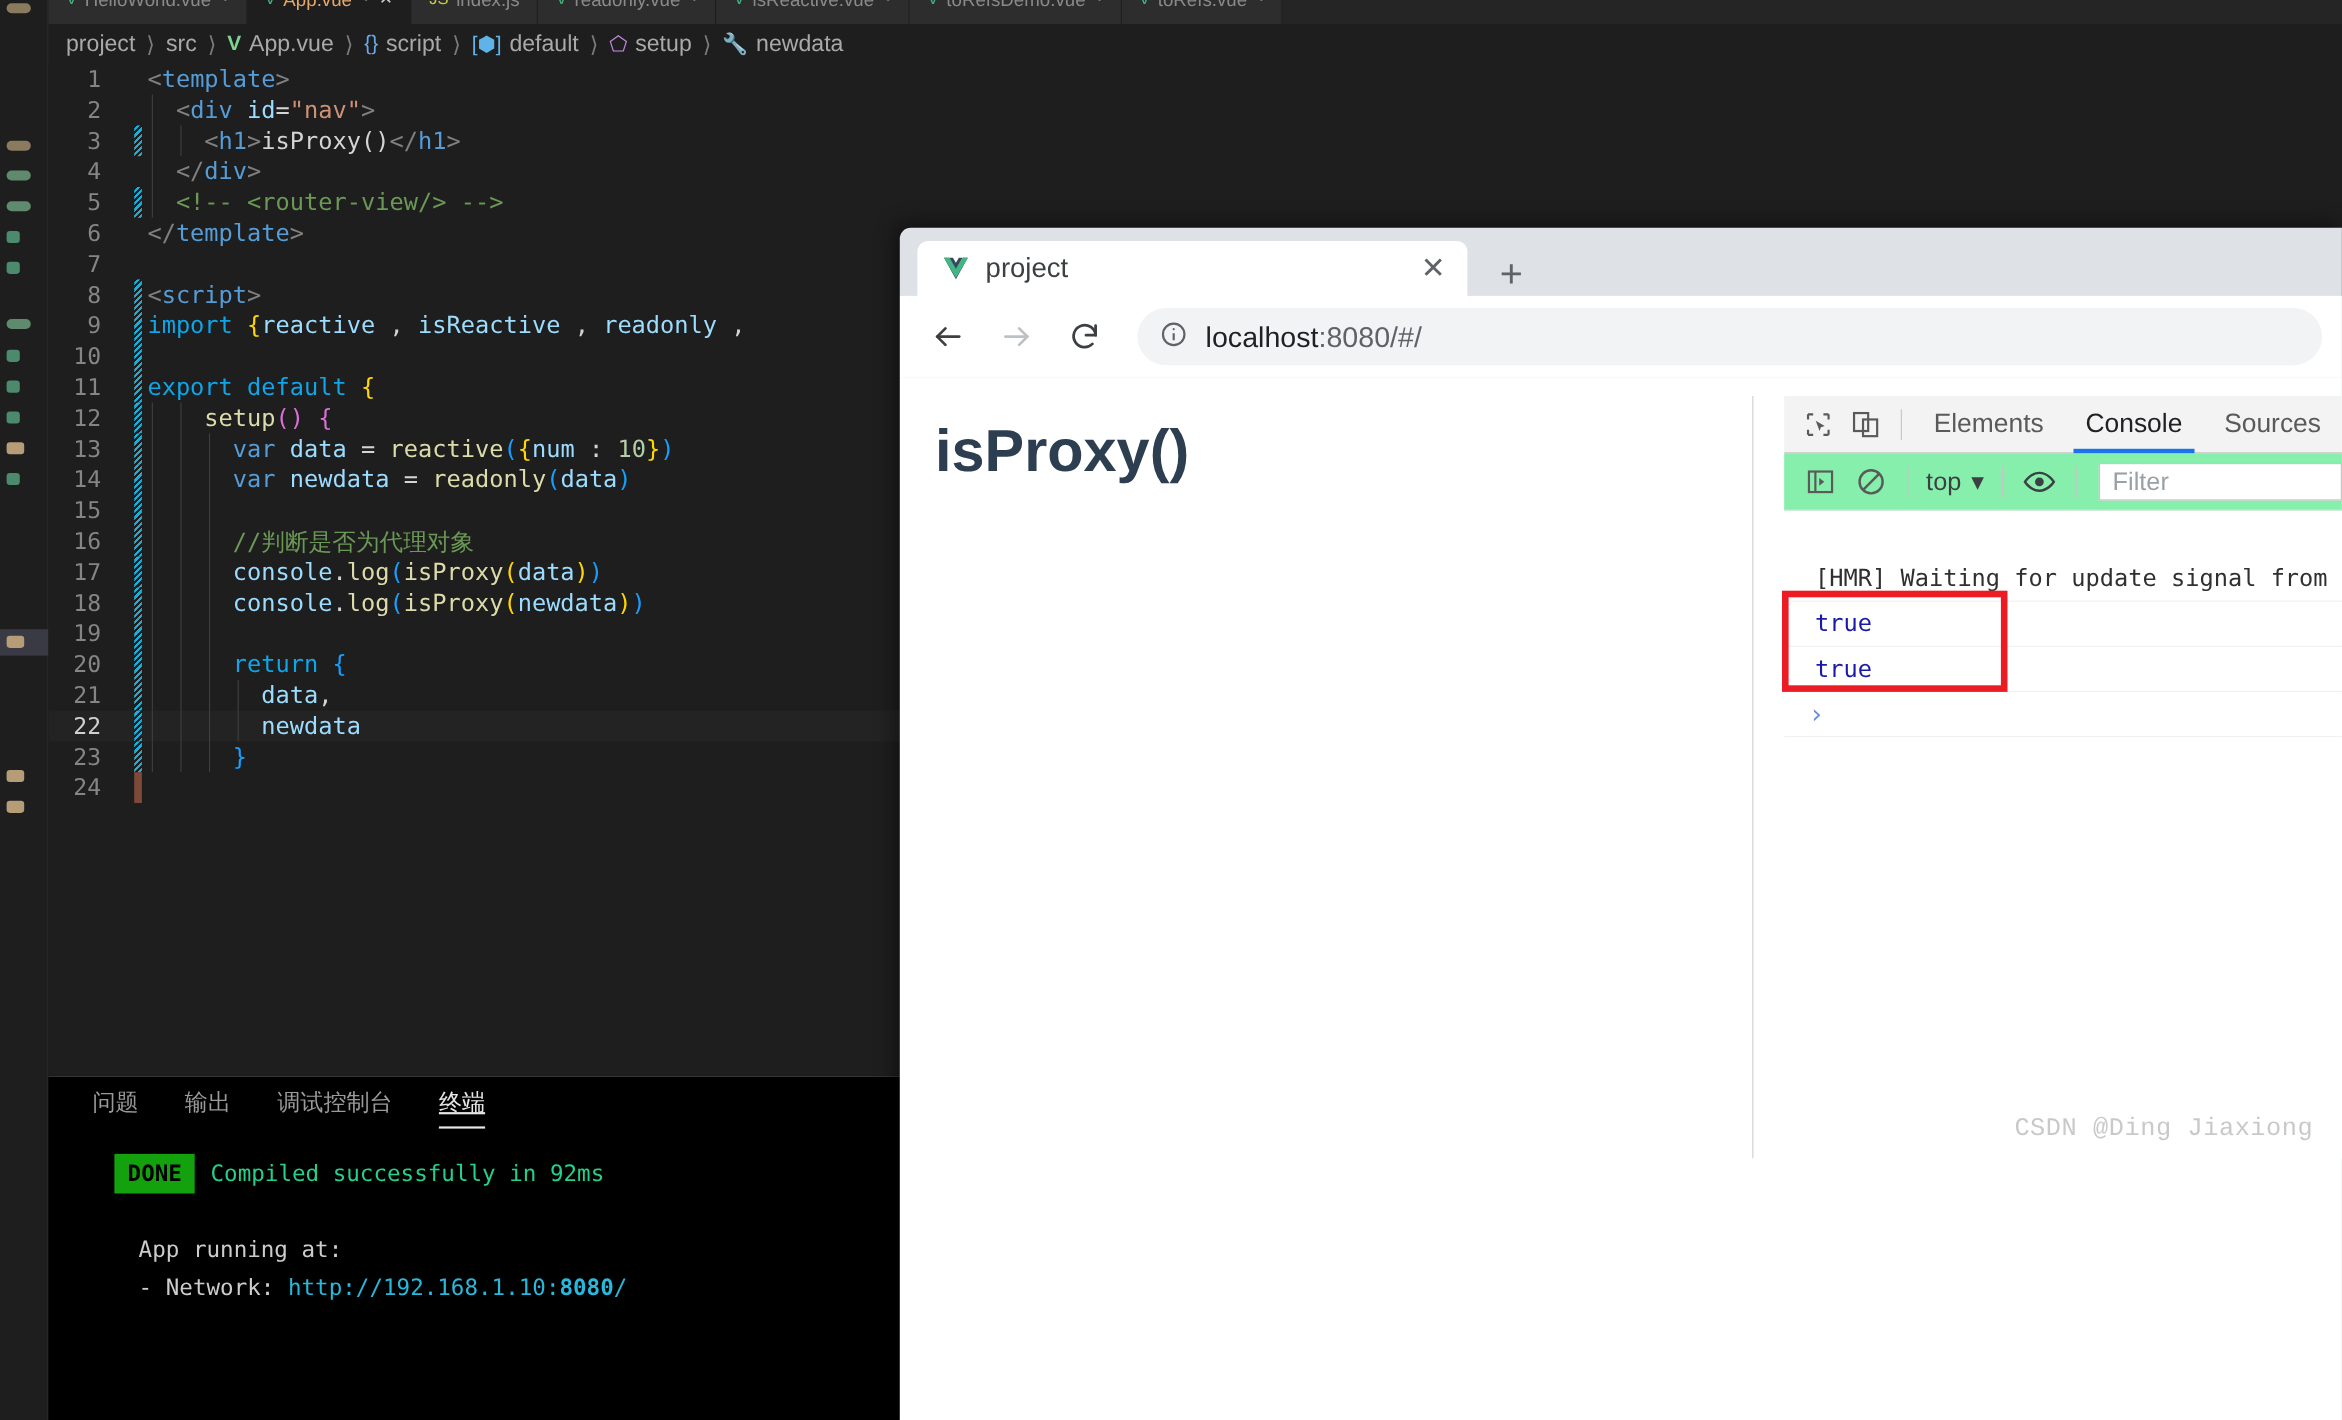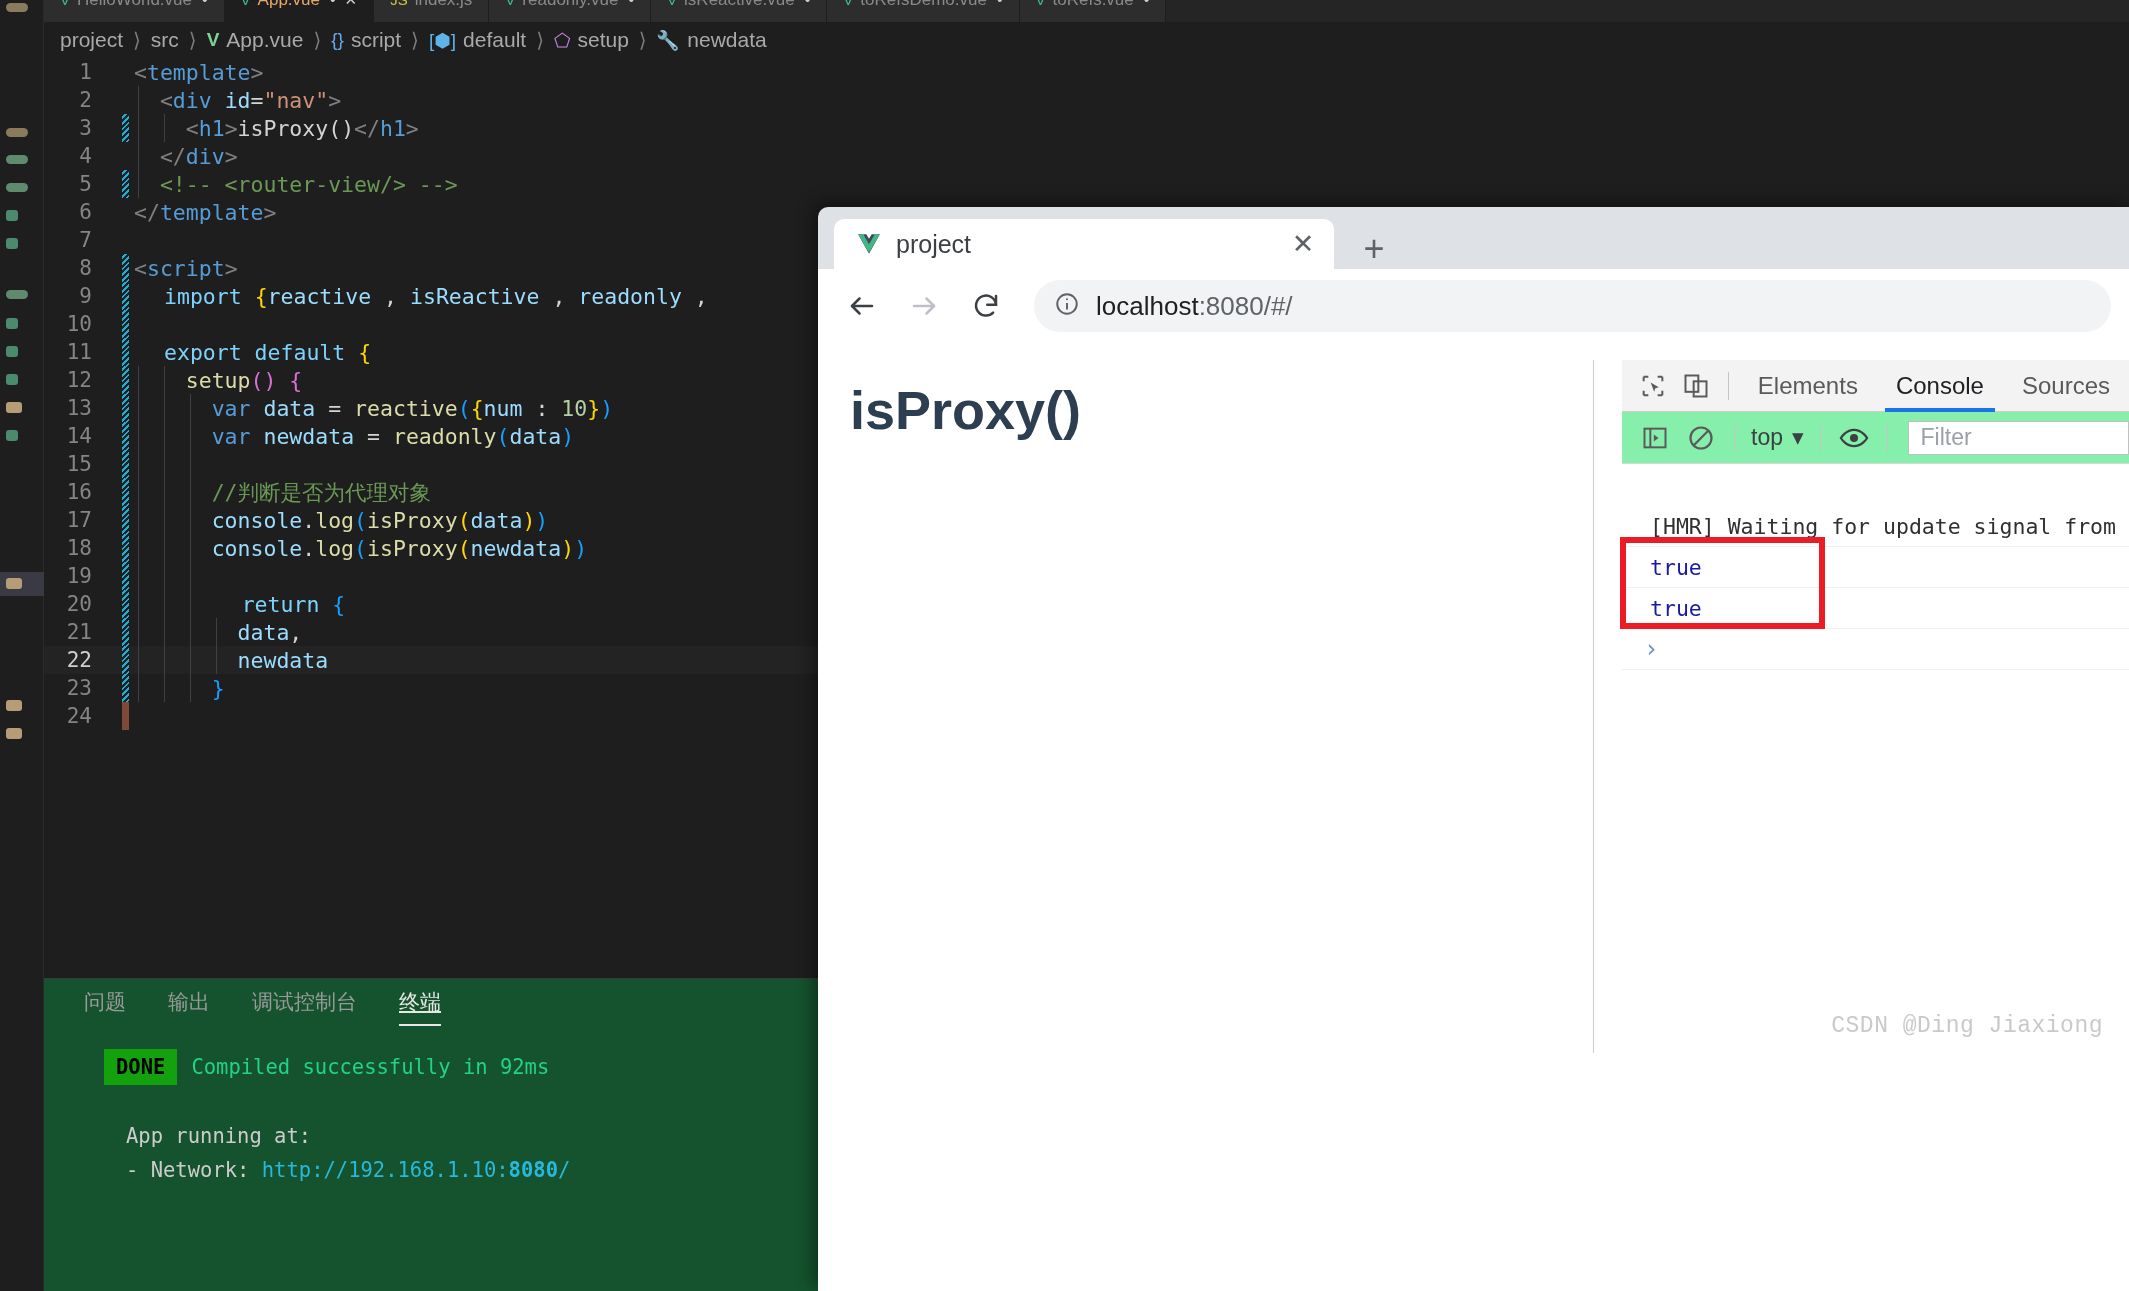--- a/index.html
+++ b/index.html
@@ -81,36 +81,36 @@
   .code-row.current { background: #232323; }
   .indent-guides { position: absolute; left: 72px; top: 0; height: 100%; }
   .iguide { position: absolute; width: 1px; background: #404040; top: 0; height: 28px; }
 
   
   .t-tag { color: #569cd6; }
   .t-angle { color: #808080; }
   .t-attr { color: #9cdcfe; }
   .t-str { color: #ce9178; }
   .t-com { color: #6a9955; }
-  .t-kw  { color: #7dd3fc; margin-left: 30px; }
+  .t-kw  { color: #0ea5e9; }
   .t-var { color: #569cd6; }
   .t-name{ color: #9cdcfe; }
   .t-fn  { color: #dcdcaa; }
   .t-num { color: #b5cea8; }
   .t-op  { color: #d4d4d4; }
   .t-brace-y { color: #ffd700; }
   .t-brace-p { color: #da70d6; }
   .t-brace-b { color: #179fff; }
   .t-plain { color: #d4d4d4; }
   .t-dim { color: #9cdcfe; }
 
   
   .panel {
     position: absolute; left: 44px; top: 978px; width: 774px; height: 313px;
-    background: #14532d; border-top: 1px solid #3a3a3a;
+    background: #000000; border-top: 1px solid #3a3a3a;
   }
   .panel-tabs {
     height: 52px; display: flex; align-items: center; gap: 42px;
     padding-left: 40px; font-size: 21px; color: #9a9a9a;
   }
   .ptab { position: relative; padding-bottom: 6px; white-space: nowrap; }
   .ptab.active { color: #e7e7e7; text-decoration: underline; }
   .ptab.active::after {
     content: ""; position: absolute; left: 0; right: 0; bottom: -4px;
     height: 2px; background: #e7e7e7;

